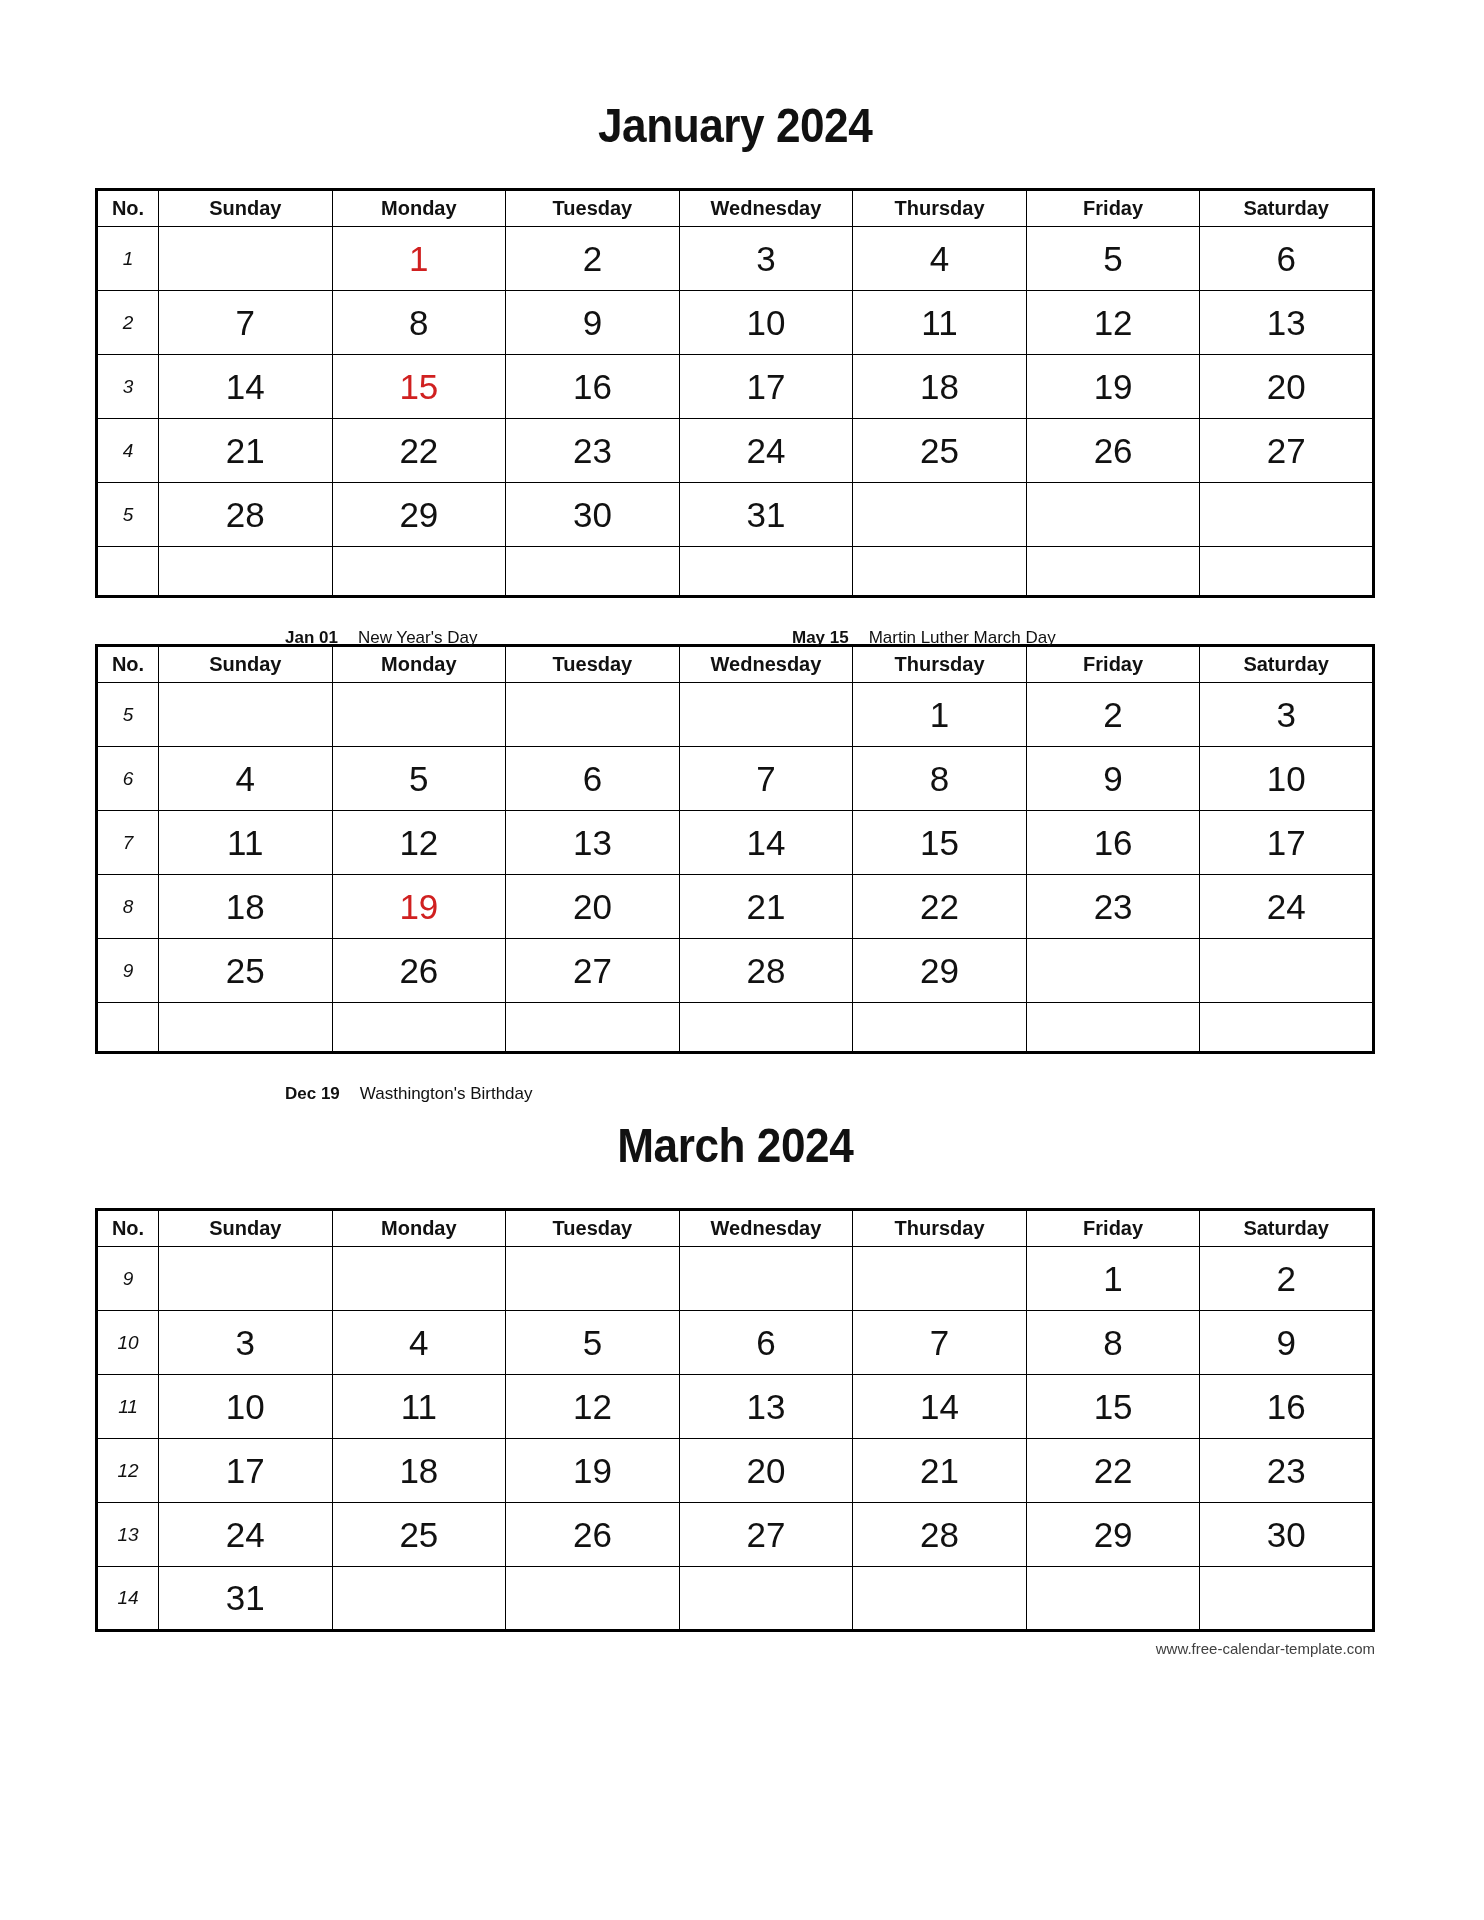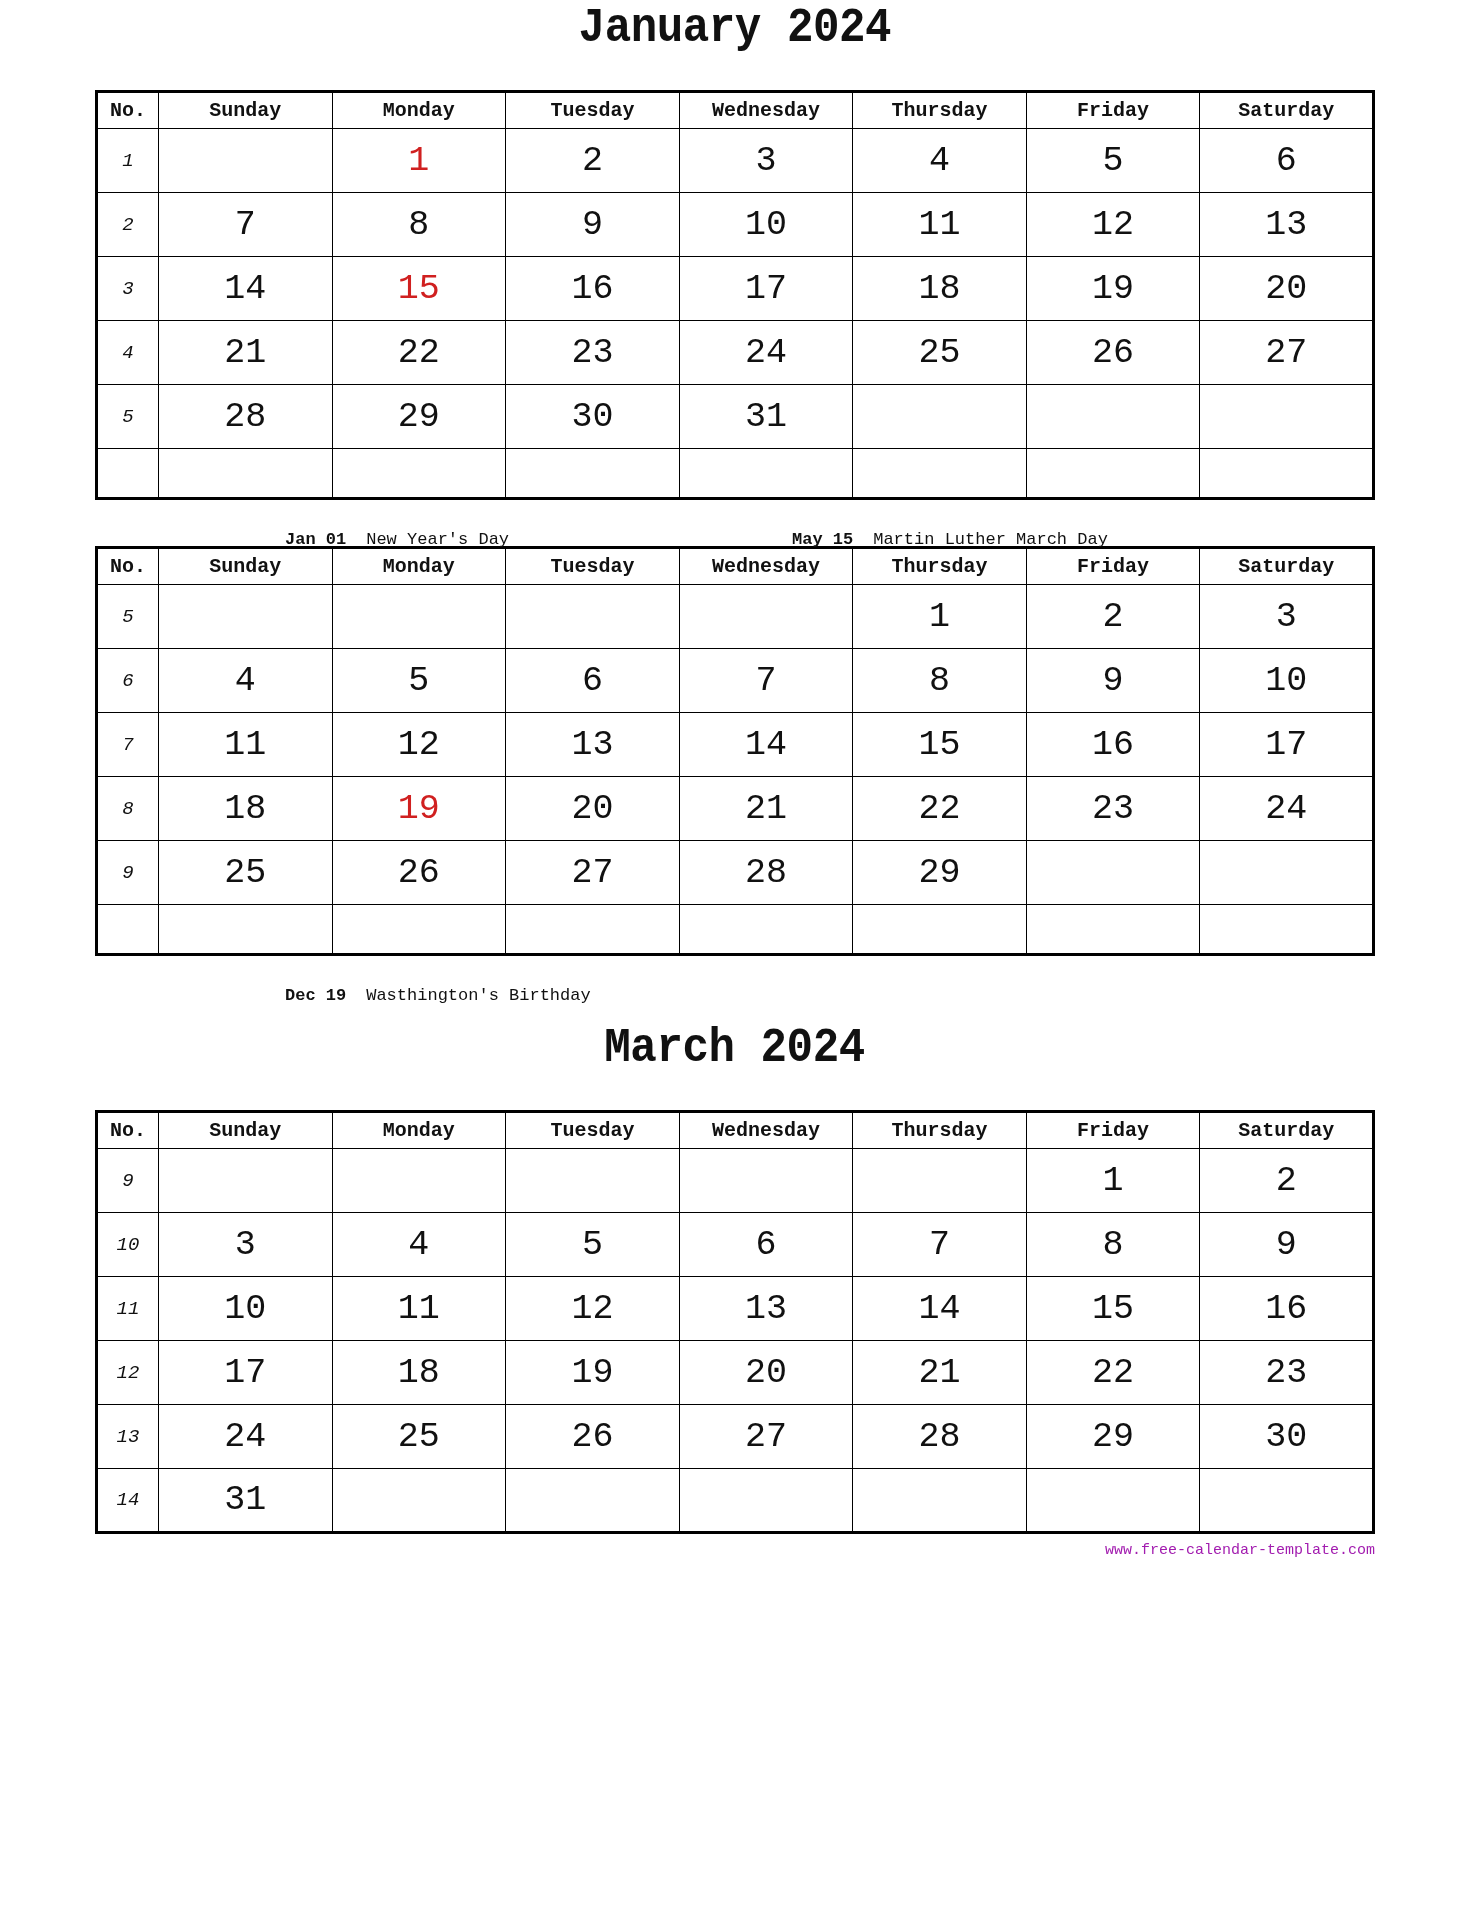--- a/index.html
+++ b/index.html
@@ -7,21 +7,21 @@
   html, body { margin: 0; padding: 0; }
   body {
     width: 1484px; height: 1920px;
     background: #ffffff;
     color: var(--ink);
     font-family: "Liberation Sans", sans-serif;
   }
   .content {
     width: 1280px;
     margin-left: 95px;
-    font-family: Liberation Mono, monospace;
+    padding-top: 98px;
   }
   .month-title {
     text-align: center;
     font-size: 48px;
     line-height: 56px;
     font-weight: 700;
     margin: 0 0 34px 0;
   }
   .month-title .t {
     display: inline-block;
@@ -68,21 +68,21 @@
   }
   .holidays.empty { height: 0; margin: 0; }
   .holiday-item { position: absolute; top: 16px; white-space: nowrap; }
   .holiday-item:nth-child(1) { left: 190px; }
   .holiday-item:nth-child(2) { left: 697px; }
   .hdate { font-weight: 700; margin-right: 20px; }
   .footer {
     width: 1280px;
     text-align: right;
     font-size: 15px;
-    color: #a21caf;
+    color: #404040;
     margin-top: 8px;
   }
 </style>
 </head>
 <body>
 
 <div class="content">
 
   <section class="month">
     <h1 class="month-title"><span class="t">January 2024</span></h1>

